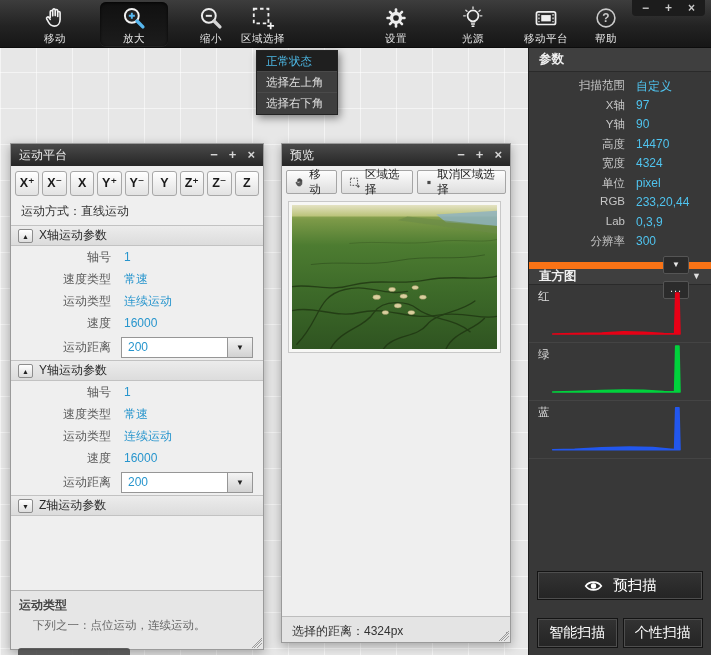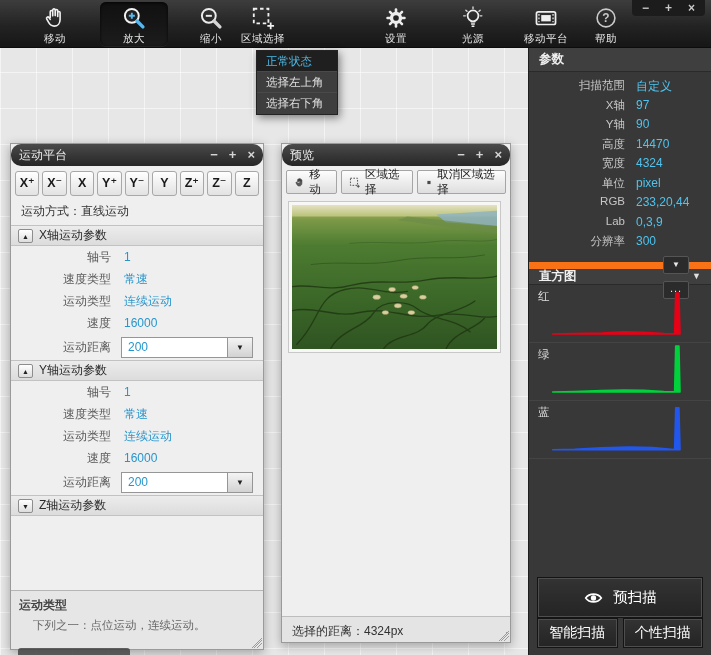--- a/index.html
+++ b/index.html
@@ -37,21 +37,21 @@
     background:#3e3e3e; border:1px solid #232323; box-shadow:2px 3px 8px rgba(0,0,0,.45); }
   .menu-item { height:21px; line-height:21px; padding-left:9px; font-size:11.5px;
     color:#e0e0e0; border-bottom:1px solid #4a4a4a; cursor:pointer; }
   .menu-item:last-child { border-bottom:none; }
   .menu-item.selected { background:#1f1f1f; color:#4db9e6; }
 
   
   .panel { position:absolute; background:#efefef; border:1px solid #9a9a9a;
     box-shadow:0 3px 10px rgba(0,0,0,.3); display:flex; flex-direction:column; }
   .panel-title { height:22px; flex:0 0 22px; background:linear-gradient(#4a4a4a,#262626);
-    color:#ececec; font-size:12px; display:flex; align-items:center; padding:0 8px;border-radius:10px; }
+    color:#ececec; font-size:12px; display:flex; align-items:center; padding:0 8px; }
   .panel-title .ptxt { flex:1; }
   .panel-title .pctl { color:#d5d5d5; font-size:13px; font-weight:bold; margin-left:11px; cursor:pointer; line-height:20px; }
 
   .motion-panel { left:10px; top:143px; width:254px; height:507px; }
   .axis-row { display:flex; gap:3px; padding:5px 4px 4px 4px; }
   .axis-btn { flex:1; height:25px; background:linear-gradient(#ffffff,#e2e2e2);
     border:1px solid #a8a8a8; border-radius:3px; font-size:12.5px; font-weight:bold;
     color:#1a1a1a; text-align:center; line-height:23px; cursor:pointer; }
   .mode-line { font-size:12px; color:#333; padding:3px 0 5px 10px; }
   .sec-head { height:21px; background:linear-gradient(#ececec,#dcdcdc);
@@ -111,21 +111,21 @@
     border-bottom:1px solid #2a2a2a; color:#f0f0f0; font-size:12.5px; font-weight:bold;
     display:flex; align-items:center; padding:0 10px; }
   .hist-head .harr { margin-left:auto; font-size:9px; color:#e0e0e0; cursor:pointer; }
   .hist-tile { height:58px; border-bottom:1px solid #444; position:relative; }
   .hist-tile .hlab { position:absolute; left:9px; top:4px; font-size:11.5px; color:#ddd; z-index:2; }
   .hist-tile svg { position:absolute; inset:0; width:100%; height:100%; }
   .scan-area { position:absolute; left:8px; right:8px; bottom:7px; }
   .scan-btn { background:linear-gradient(#333,#242424); border:1px solid #141414;
     box-shadow:inset 0 0 0 1px #4e4e4e; color:#fff; text-align:center; cursor:pointer;
     display:flex; align-items:center; justify-content:center; gap:9px; }
-  .scan-btn.big { width:100%; height:41px; font-size:14.5px; margin-bottom:0; }
+  .scan-btn.big { width:100%; height:29px; font-size:14.5px; margin-bottom:18px; }
   .scan-row { display:flex; gap:5px; }
   .scan-btn.half { flex:1; height:30px; font-size:14px; }
 
   .watermark { position:absolute; left:18px; bottom:0; width:112px; height:7px;
     background:#3c3c3c; border-radius:3px 3px 0 0; opacity:.8; }
 </style>
 </head>
 <body>
 
 <div class="app">

